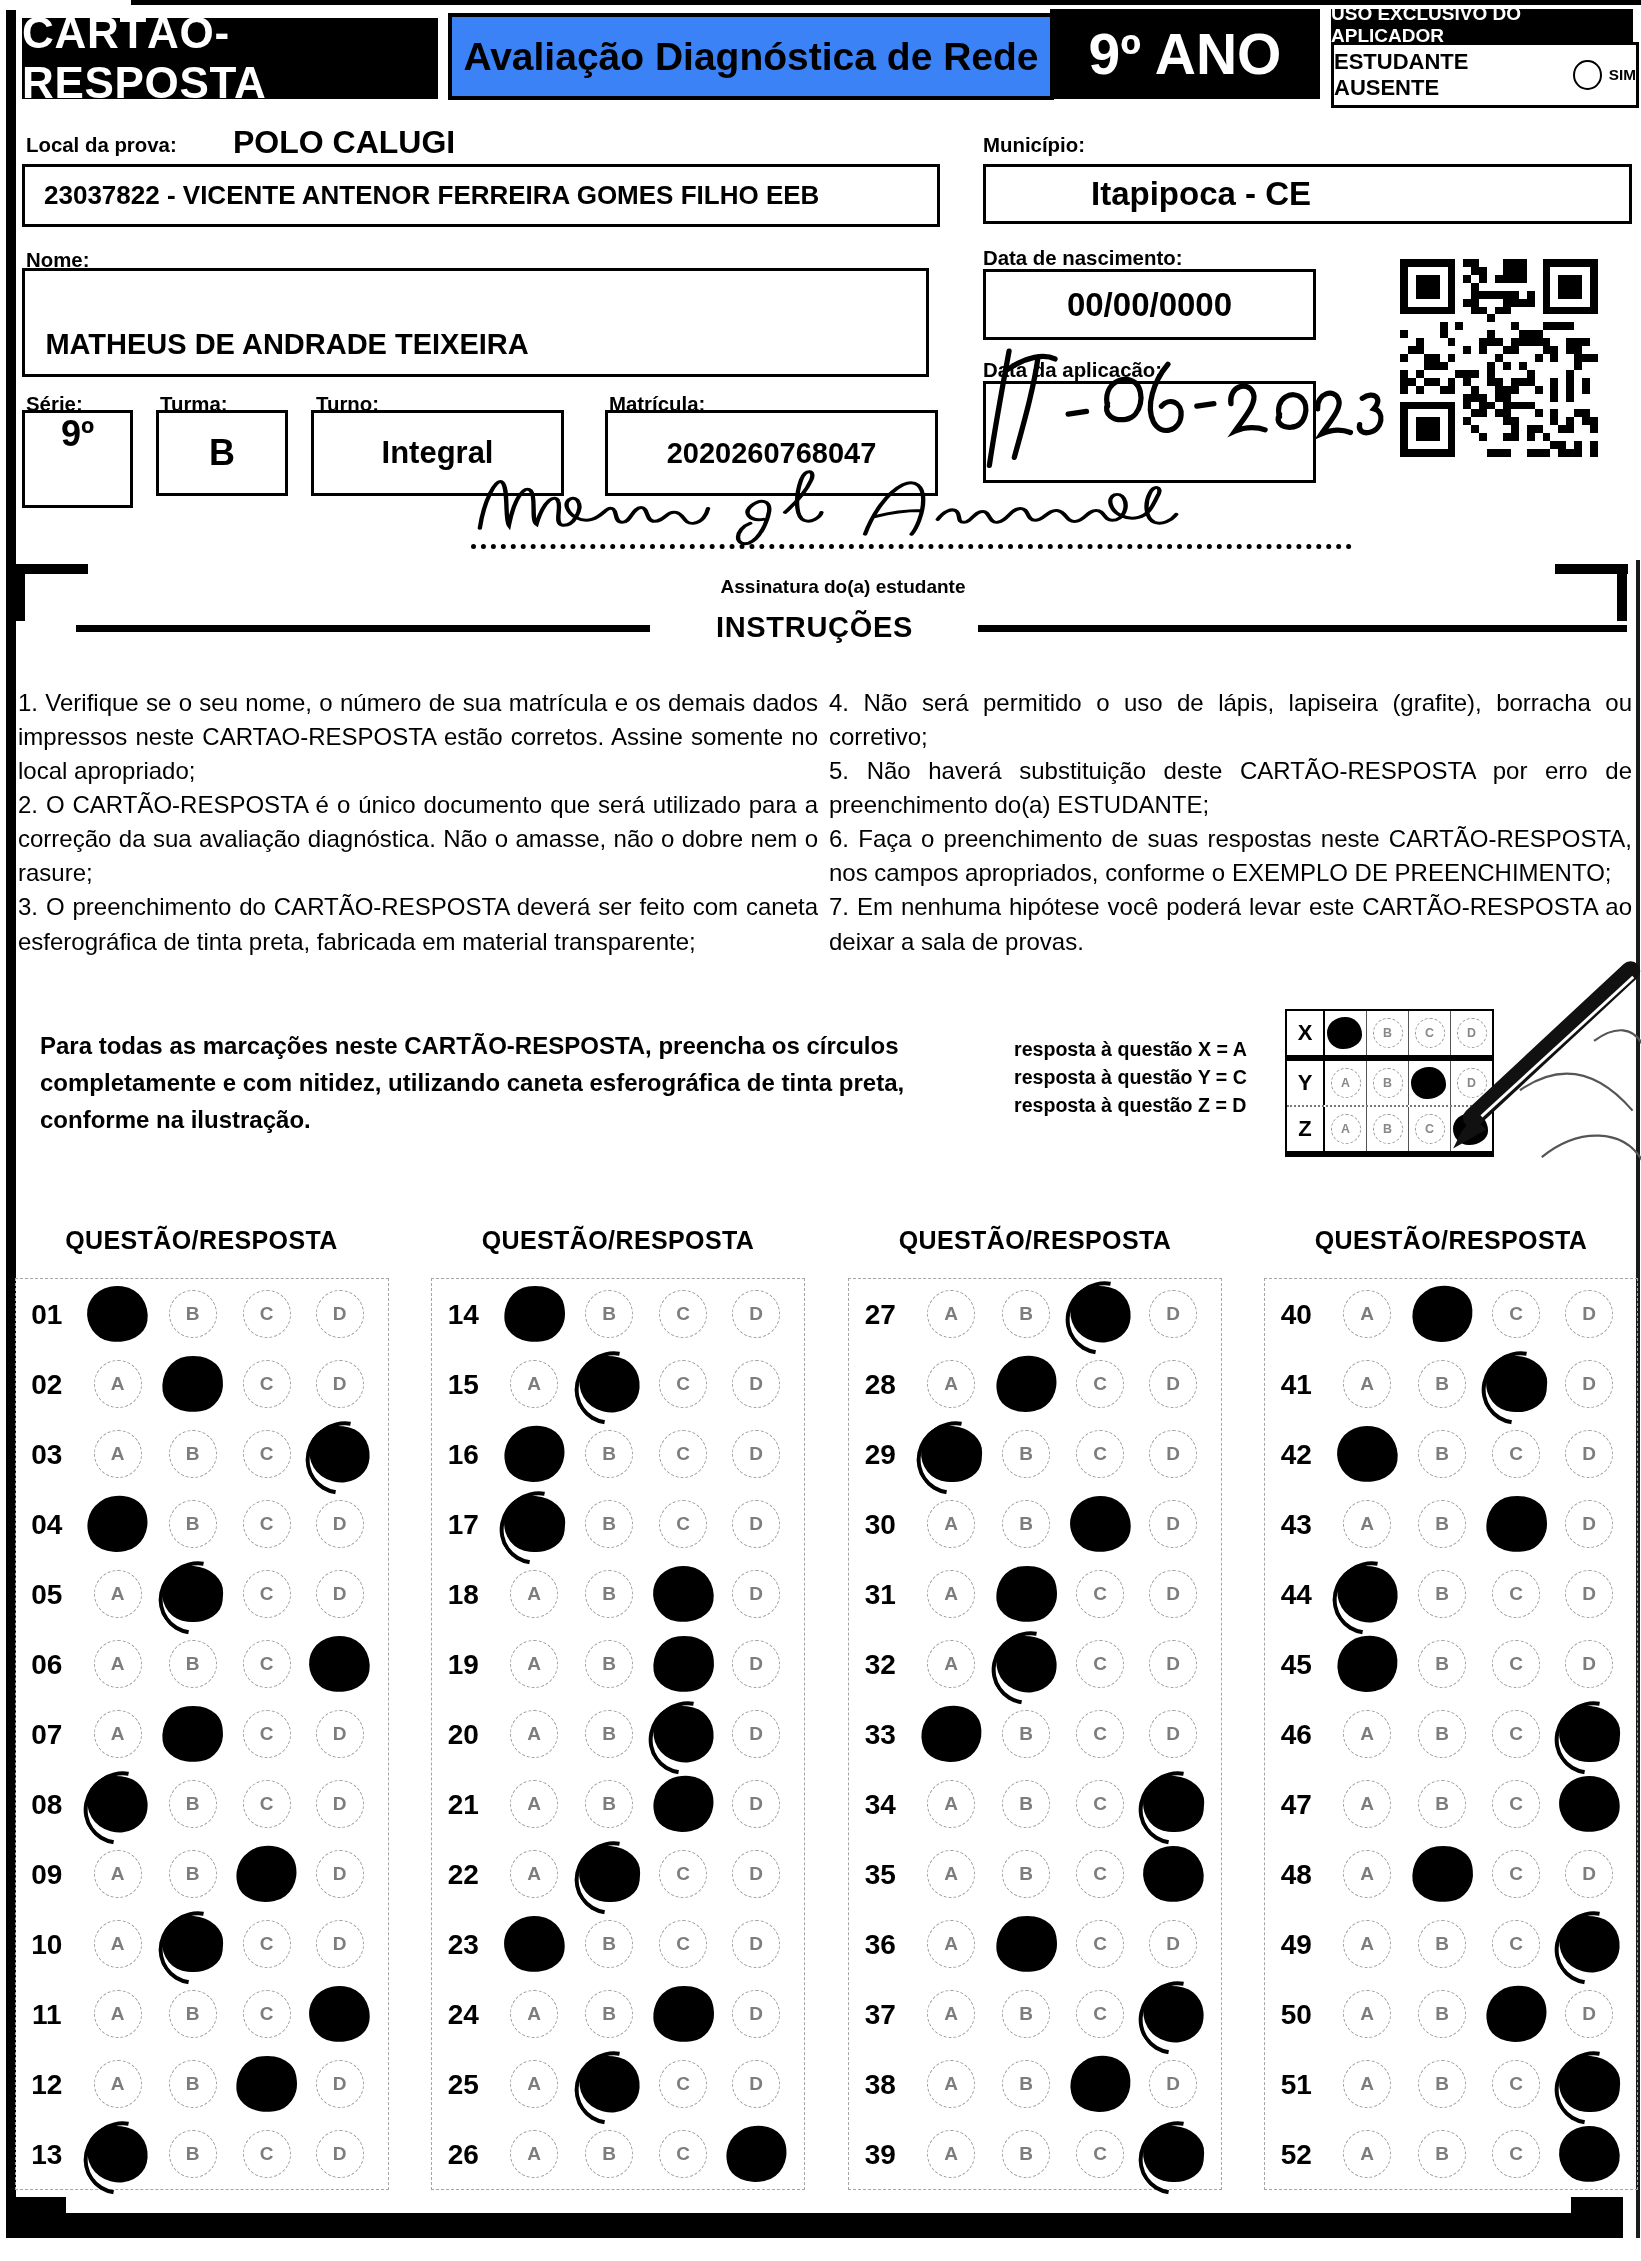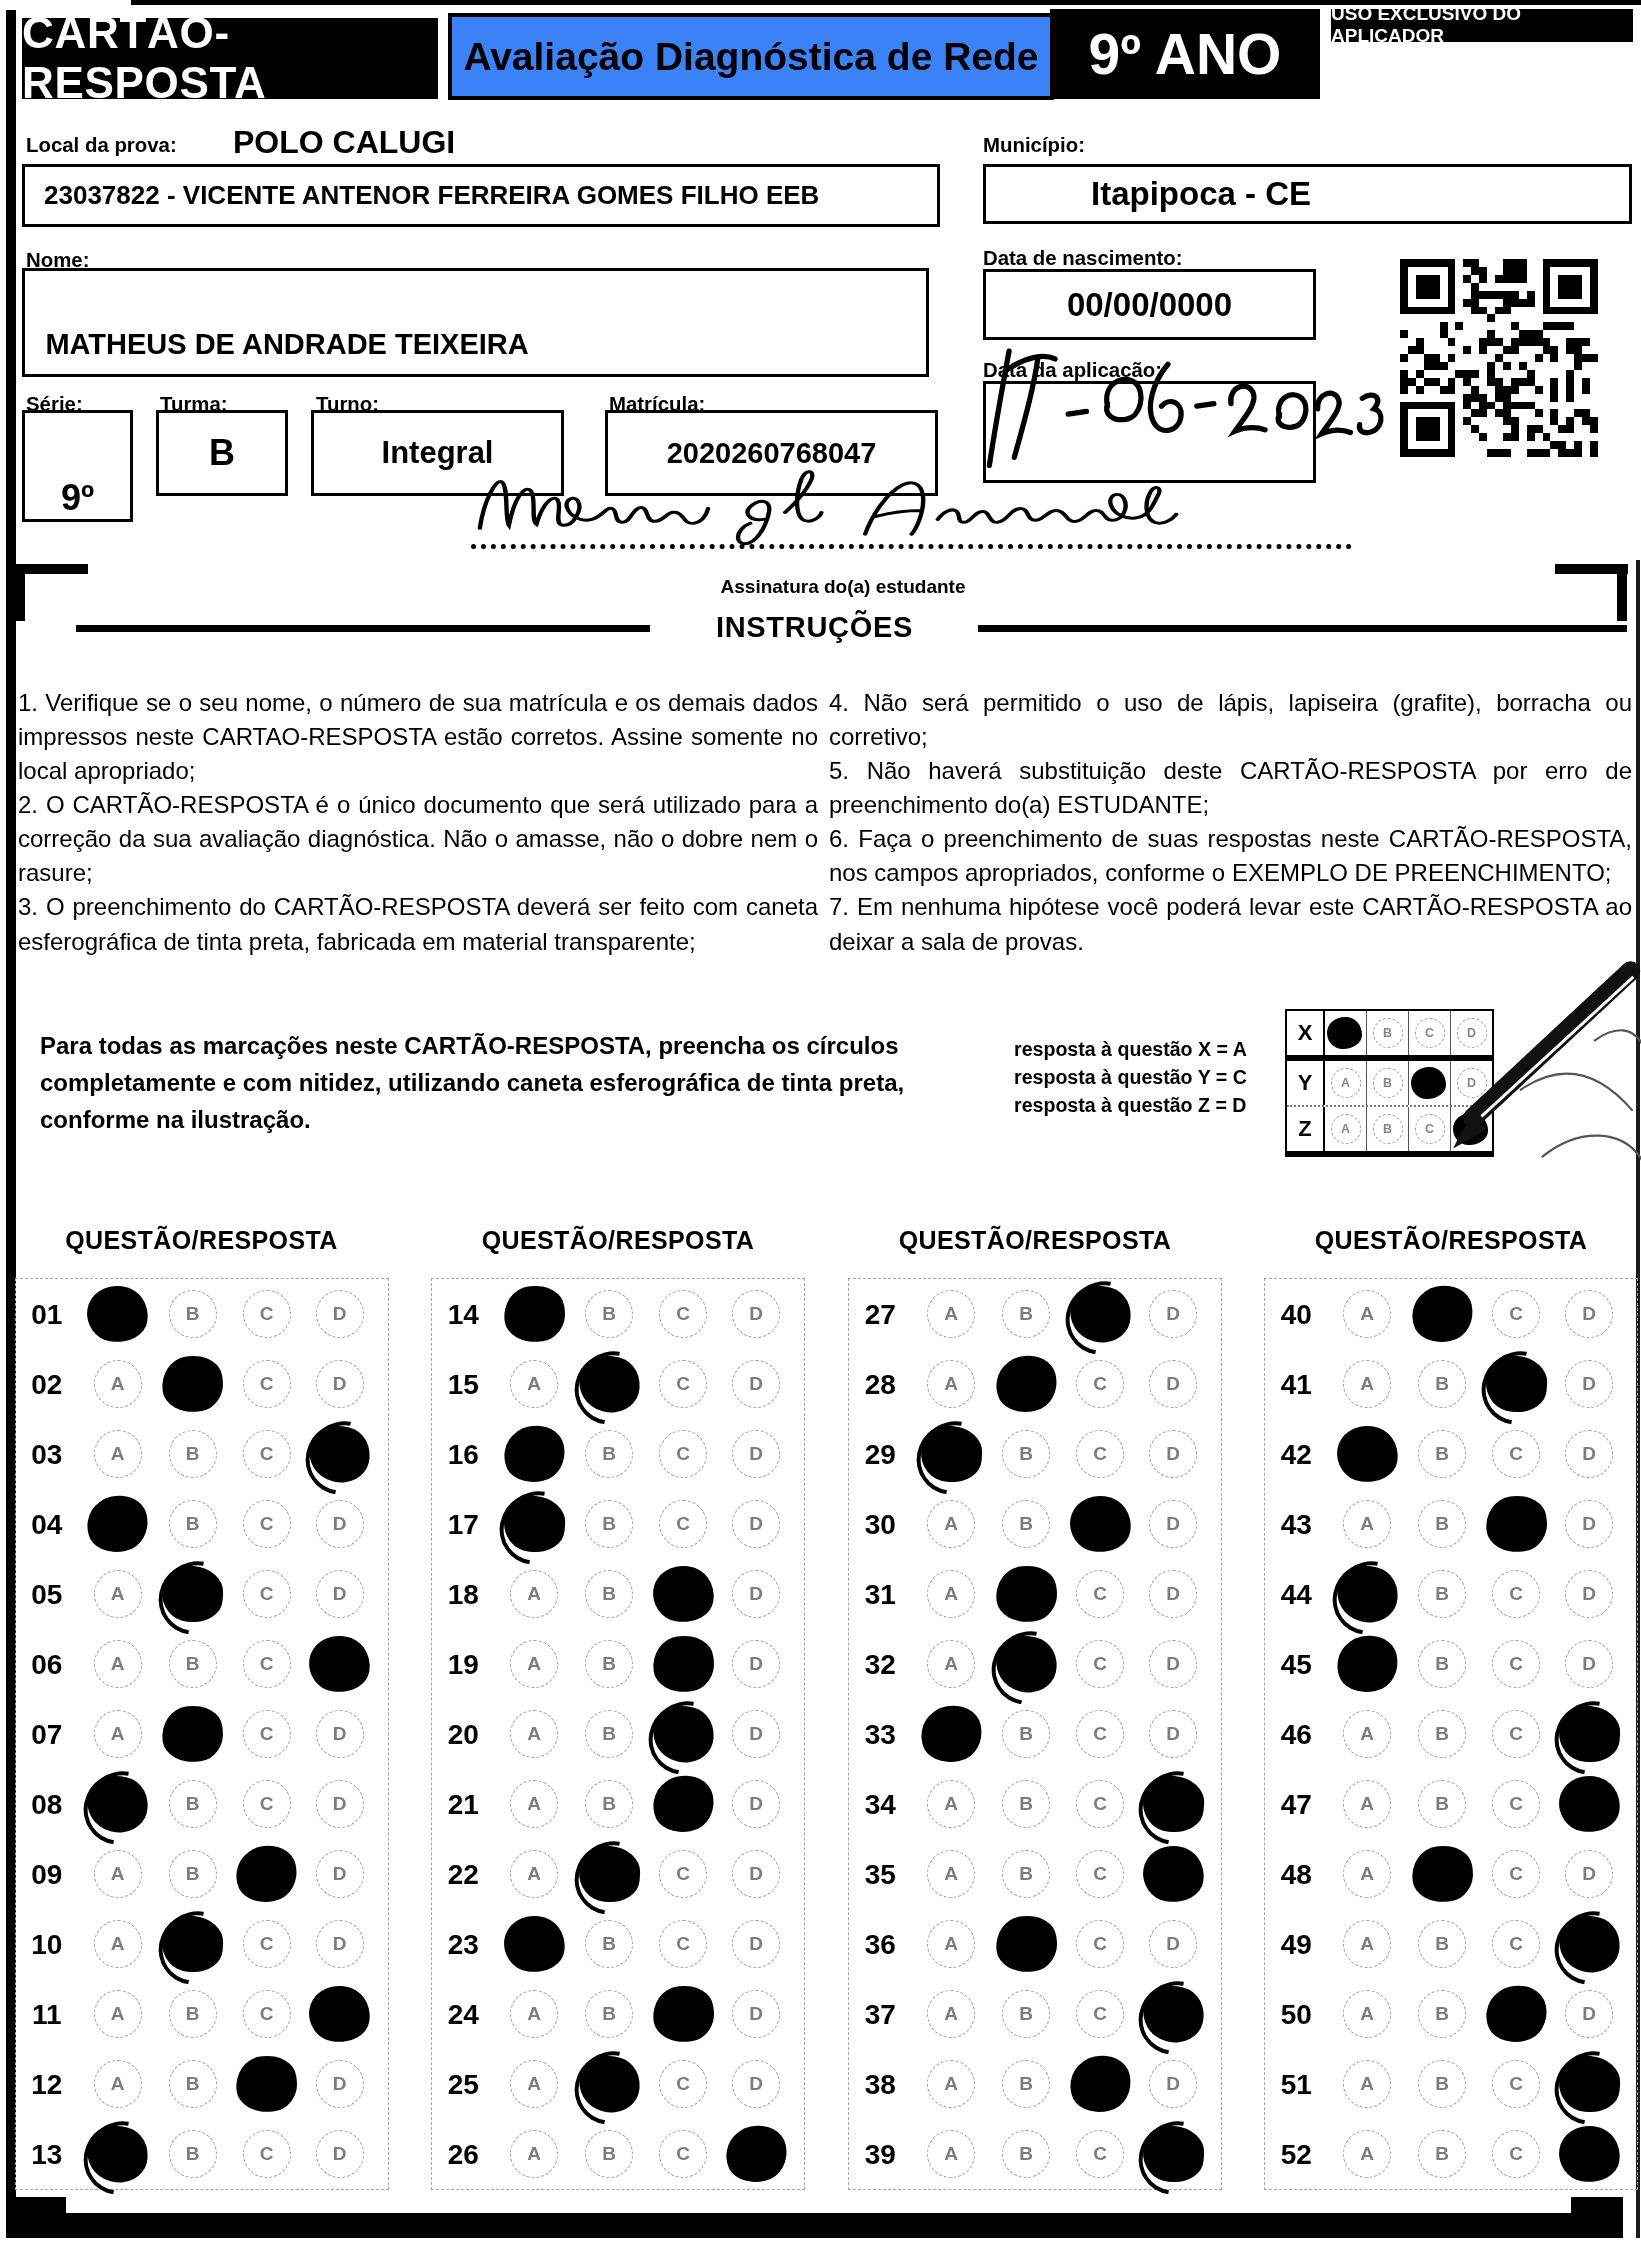--- a/index.html
+++ b/index.html
@@ -27,21 +27,21 @@
   .sim{font-size:15.3px;font-weight:700;}
   
   .flabel{font-size:20.4px;font-weight:700;}
   .fbox{border:3.6px solid #000;background:#fff;box-sizing:border-box;}
   .local-value{left:233px;top:124px;font-size:32px;font-weight:700;}
   .school-box{left:22px;top:164px;width:918px;height:63px;display:flex;align-items:center;padding-left:19px;font-size:26px;font-weight:700;}
   .municipio-box{left:983px;top:164px;width:649px;height:60px;display:flex;align-items:center;padding-left:105px;font-size:33px;font-weight:700;}
   .nome-box{left:22px;top:268px;width:907px;height:109px;display:flex;align-items:flex-end;padding:0 0 13px 20.4px;font-size:29px;font-weight:700;}
   .nasc-box{left:983px;top:269px;width:333px;height:71px;display:flex;align-items:center;justify-content:center;font-size:33px;font-weight:700;}
   .aplic-box{left:983px;top:381px;width:333px;height:102px;}
-  .serie-box{left:22px;top:410px;width:111px;height:112px;display:flex;align-items:flex-end;justify-content:center;font-size:36px;font-weight:700;}
+  .serie-box{left:22px;top:410px;width:111px;height:98px;display:flex;align-items:flex-start;justify-content:center;font-size:36px;font-weight:700;}
   .turma-box{left:156px;top:410px;width:132px;height:86px;display:flex;align-items:center;justify-content:center;font-size:36px;font-weight:700;}
   .turno-box{left:311px;top:410px;width:253px;height:86px;display:flex;align-items:center;justify-content:center;font-size:31px;font-weight:700;}
   .matric-box{left:605px;top:410px;width:333px;height:86px;display:flex;align-items:center;justify-content:center;font-size:29px;font-weight:700;}
   
   .sig-line{left:471px;top:519px;width:881px;height:25px;border-bottom:5.1px dotted #000;}
   .sig-label{left:654px;top:576px;width:378px;text-align:center;font-size:19px;font-weight:700;}
   
   .brk{background:#000;}
   .instr-line{top:625px;height:6.5px;background:#000;}
   .instr-title{left:651px;top:611px;width:327px;text-align:center;font-size:29px;font-weight:700;letter-spacing:0.7px;}
@@ -107,20 +107,25 @@
     </div>
   <div class="abs exam-title">
       <span>Avaliação Diagnóstica de Rede</span>
     </div>
   <div class="abs grade-box">
       <span>9º ANO</span>
     </div>
   <div class="abs aplicador-bar">
       <span>USO EXCLUSIVO DO APLICADOR</span>
     </div>
+  <div class="abs ausente-box">
+    <span>ESTUDANTE AUSENTE</span>
+    <span class="ausente-circle"></span>
+    <span class="sim">SIM</span>
+  </div>
 
   <div class="abs flabel" style="left:26px;top:134px;">Local da prova:</div>
   <div class="abs local-value">POLO CALUGI</div>
   <div class="abs flabel" style="left:983px;top:134px;">Município:</div>
   <div class="abs fbox school-box">
       <span>23037822 - VICENTE ANTENOR FERREIRA GOMES FILHO EEB</span>
     </div>
   <div class="abs fbox municipio-box">
       <span>Itapipoca - CE</span>
     </div>

